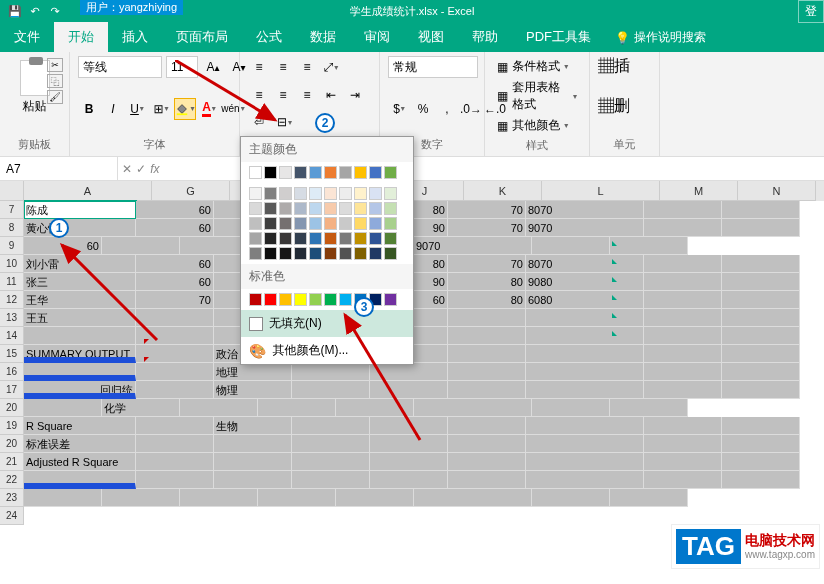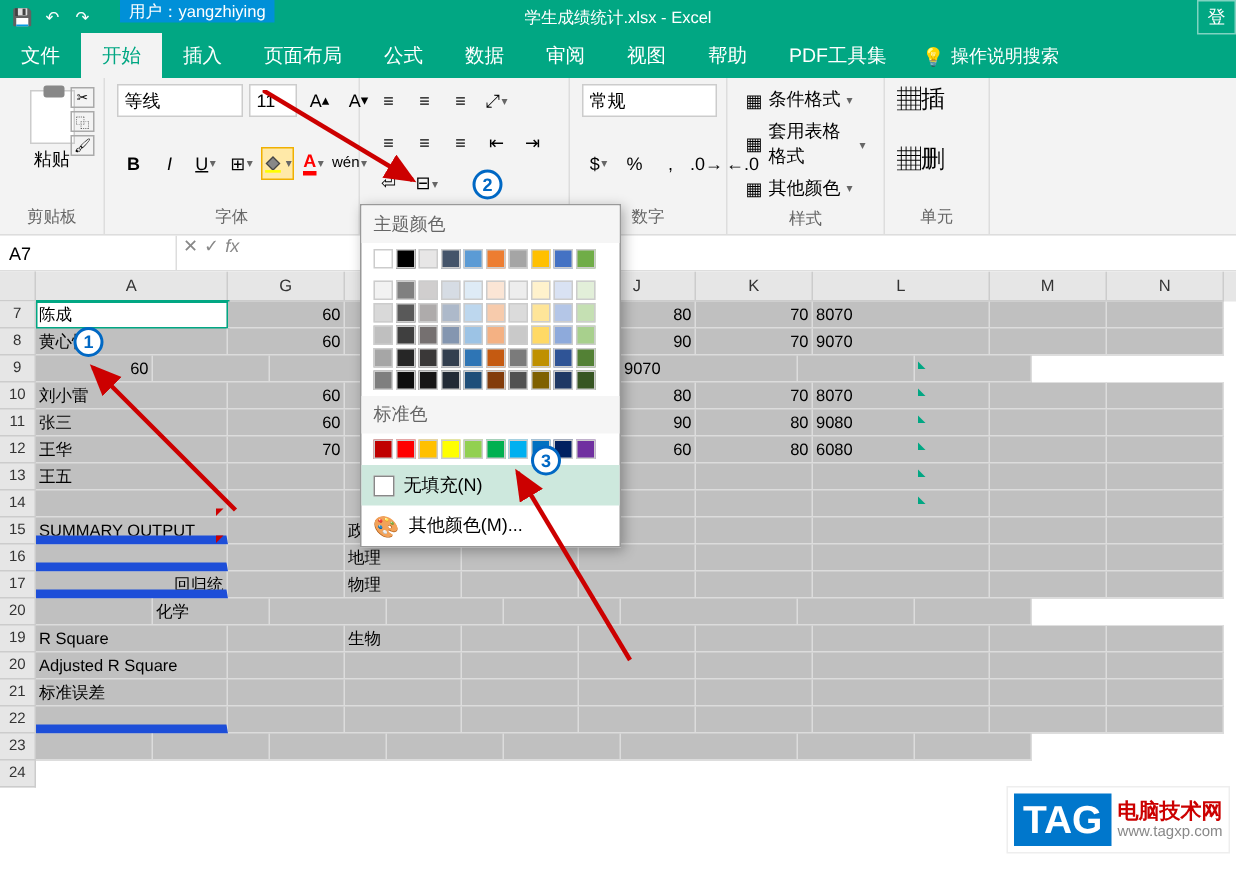--- a/index.html
+++ b/index.html
@@ -27,36 +27,36 @@
 .font-row1 input{font-size:12px;height:22px;border:1px solid #ccc;background:#fff;padding:0 4px}
 .font-row2{display:flex;gap:2px;margin-top:4px}
 .btn{min-width:22px;height:22px;border:1px solid transparent;display:flex;align-items:center;justify-content:center;font-size:12px;cursor:pointer}
 .dd{font-size:8px;margin-left:1px;color:#666}
 .align-group{width:140px}
 .align-row{display:flex;gap:2px}
 .num-group{width:105px}
 .styles-group{width:105px}
 .styles-group .sbtn{display:flex;align-items:center;gap:4px;font-size:12px;padding:2px 4px}
 .cells-group{width:70px}
-.formula-bar{height:24px;border-bottom:1px solid #ddd;display:flex;align-items:flex-start;background:#fff}
+.formula-bar{height:24px;border-bottom:1px solid #ddd;display:flex;align-items:center;background:#fff}
 .namebox{width:118px;height:100%;border-right:1px solid #ddd;display:flex;align-items:center;padding:0 6px;font-size:12px}
 .fx-btns{display:flex;gap:4px;padding:0 4px;color:#888;font-size:12px}
 .fx-area{flex:1;padding:0 6px;font-size:12px}
 .sheet{position:relative;display:flex}
 .rowheads{width:24px;background:#e6e6e6}
 .colheads{height:20px;background:#e6e6e6;display:flex}
 .colhead{border-right:1px solid #ccc;border-bottom:1px solid #ccc;text-align:center;font-size:11px;color:#333;line-height:20px}
 .colhead.ch-A{width:128px}.colhead.ch-G{width:78px}.colhead.ch-H{width:78px}.colhead.ch-I{width:78px}.colhead.ch-J{width:78px}.colhead.ch-K{width:78px}.colhead.ch-L{width:118px}.colhead.ch-M{width:78px}.colhead.ch-N{width:78px}
 .corner{width:24px;height:20px;background:#e6e6e6;border-right:1px solid #ccc;border-bottom:1px solid #ccc}
 .rowhead{height:18px;border-bottom:1px solid #ccc;border-right:1px solid #ccc;text-align:center;font-size:10px;color:#333;line-height:18px}
 .cells{position:relative}
 .row{display:flex;height:18px}
 .cell{border-right:1px solid #dcdcdc;border-bottom:1px solid #dcdcdc;font-size:11px;padding:0 2px;line-height:18px;overflow:hidden;white-space:nowrap;background:#c0c0c0}
 .cell.rnum{text-align:right}
-.cell.c-A{width:128px}.cell.c-G{width:78px}.cell.c-H{width:78px}.cell.c-I{width:78px}.cell.c-J{width:78px}.cell.c-K{width:78px}.cell.c-L{width:118px}.cell.c-M{width:78px}.cell.c-N{width:78px}
+.cell.c-A{width:112px}.cell.c-G{width:78px}.cell.c-H{width:78px}.cell.c-I{width:78px}.cell.c-J{width:78px}.cell.c-K{width:78px}.cell.c-L{width:118px}.cell.c-M{width:78px}.cell.c-N{width:78px}
 .cell.selected{background:#fff;outline:2px solid #01a783;outline-offset:-1px}
 .redtri{width:0;height:0;border-style:solid;border-width:5px 5px 0 0;border-color:#c00 transparent transparent;position:absolute}
 .borderline{border-bottom:6px solid #1d4ed8}
 
 .color-popup{position:absolute;left:240px;top:136px;width:174px;background:#fff;border:1px solid #999;box-shadow:2px 2px 8px rgba(0,0,0,0.3);font-size:12px;z-index:100}
 .color-popup .section-title{padding:4px 8px;color:#666;background:#f5f5f5}
 .swatch-grid{padding:4px 8px;display:flex;flex-direction:column;gap:2px}
 .swatch-row{display:flex;gap:2px}
 .swatch{width:13px;height:13px;border:1px solid #ccc}
 .popup-item{display:flex;align-items:center;gap:6px;padding:5px 8px;cursor:pointer}
@@ -399,32 +399,32 @@
           <div class="cell c-G rnum"></div>
           <div class="cell c-H">生物</div>
           <div class="cell c-I rnum"></div>
           <div class="cell c-J rnum"></div>
           <div class="cell c-K rnum"></div>
           <div class="cell c-L"></div>
           <div class="cell c-M"></div>
           <div class="cell c-N"></div>
         </div>
         <div class="row">
+          <div class="cell c-A">标准误差</div>
+          <div class="cell c-G rnum"></div>
+          <div class="cell c-H"></div>
+          <div class="cell c-I rnum"></div>
+          <div class="cell c-J rnum"></div>
+          <div class="cell c-K rnum"></div>
+          <div class="cell c-L"></div>
+          <div class="cell c-M"></div>
+          <div class="cell c-N"></div>
+        </div>
+        <div class="row">
           <div class="cell c-A">Adjusted R Square</div>
-          <div class="cell c-G rnum"></div>
-          <div class="cell c-H"></div>
-          <div class="cell c-I rnum"></div>
-          <div class="cell c-J rnum"></div>
-          <div class="cell c-K rnum"></div>
-          <div class="cell c-L"></div>
-          <div class="cell c-M"></div>
-          <div class="cell c-N"></div>
-        </div>
-        <div class="row">
-          <div class="cell c-A">标准误差</div>
           <div class="cell c-G rnum"></div>
           <div class="cell c-H"></div>
           <div class="cell c-I rnum"></div>
           <div class="cell c-J rnum"></div>
           <div class="cell c-K rnum"></div>
           <div class="cell c-L"></div>
           <div class="cell c-M"></div>
           <div class="cell c-N"></div>
         </div>
         <div class="row">

